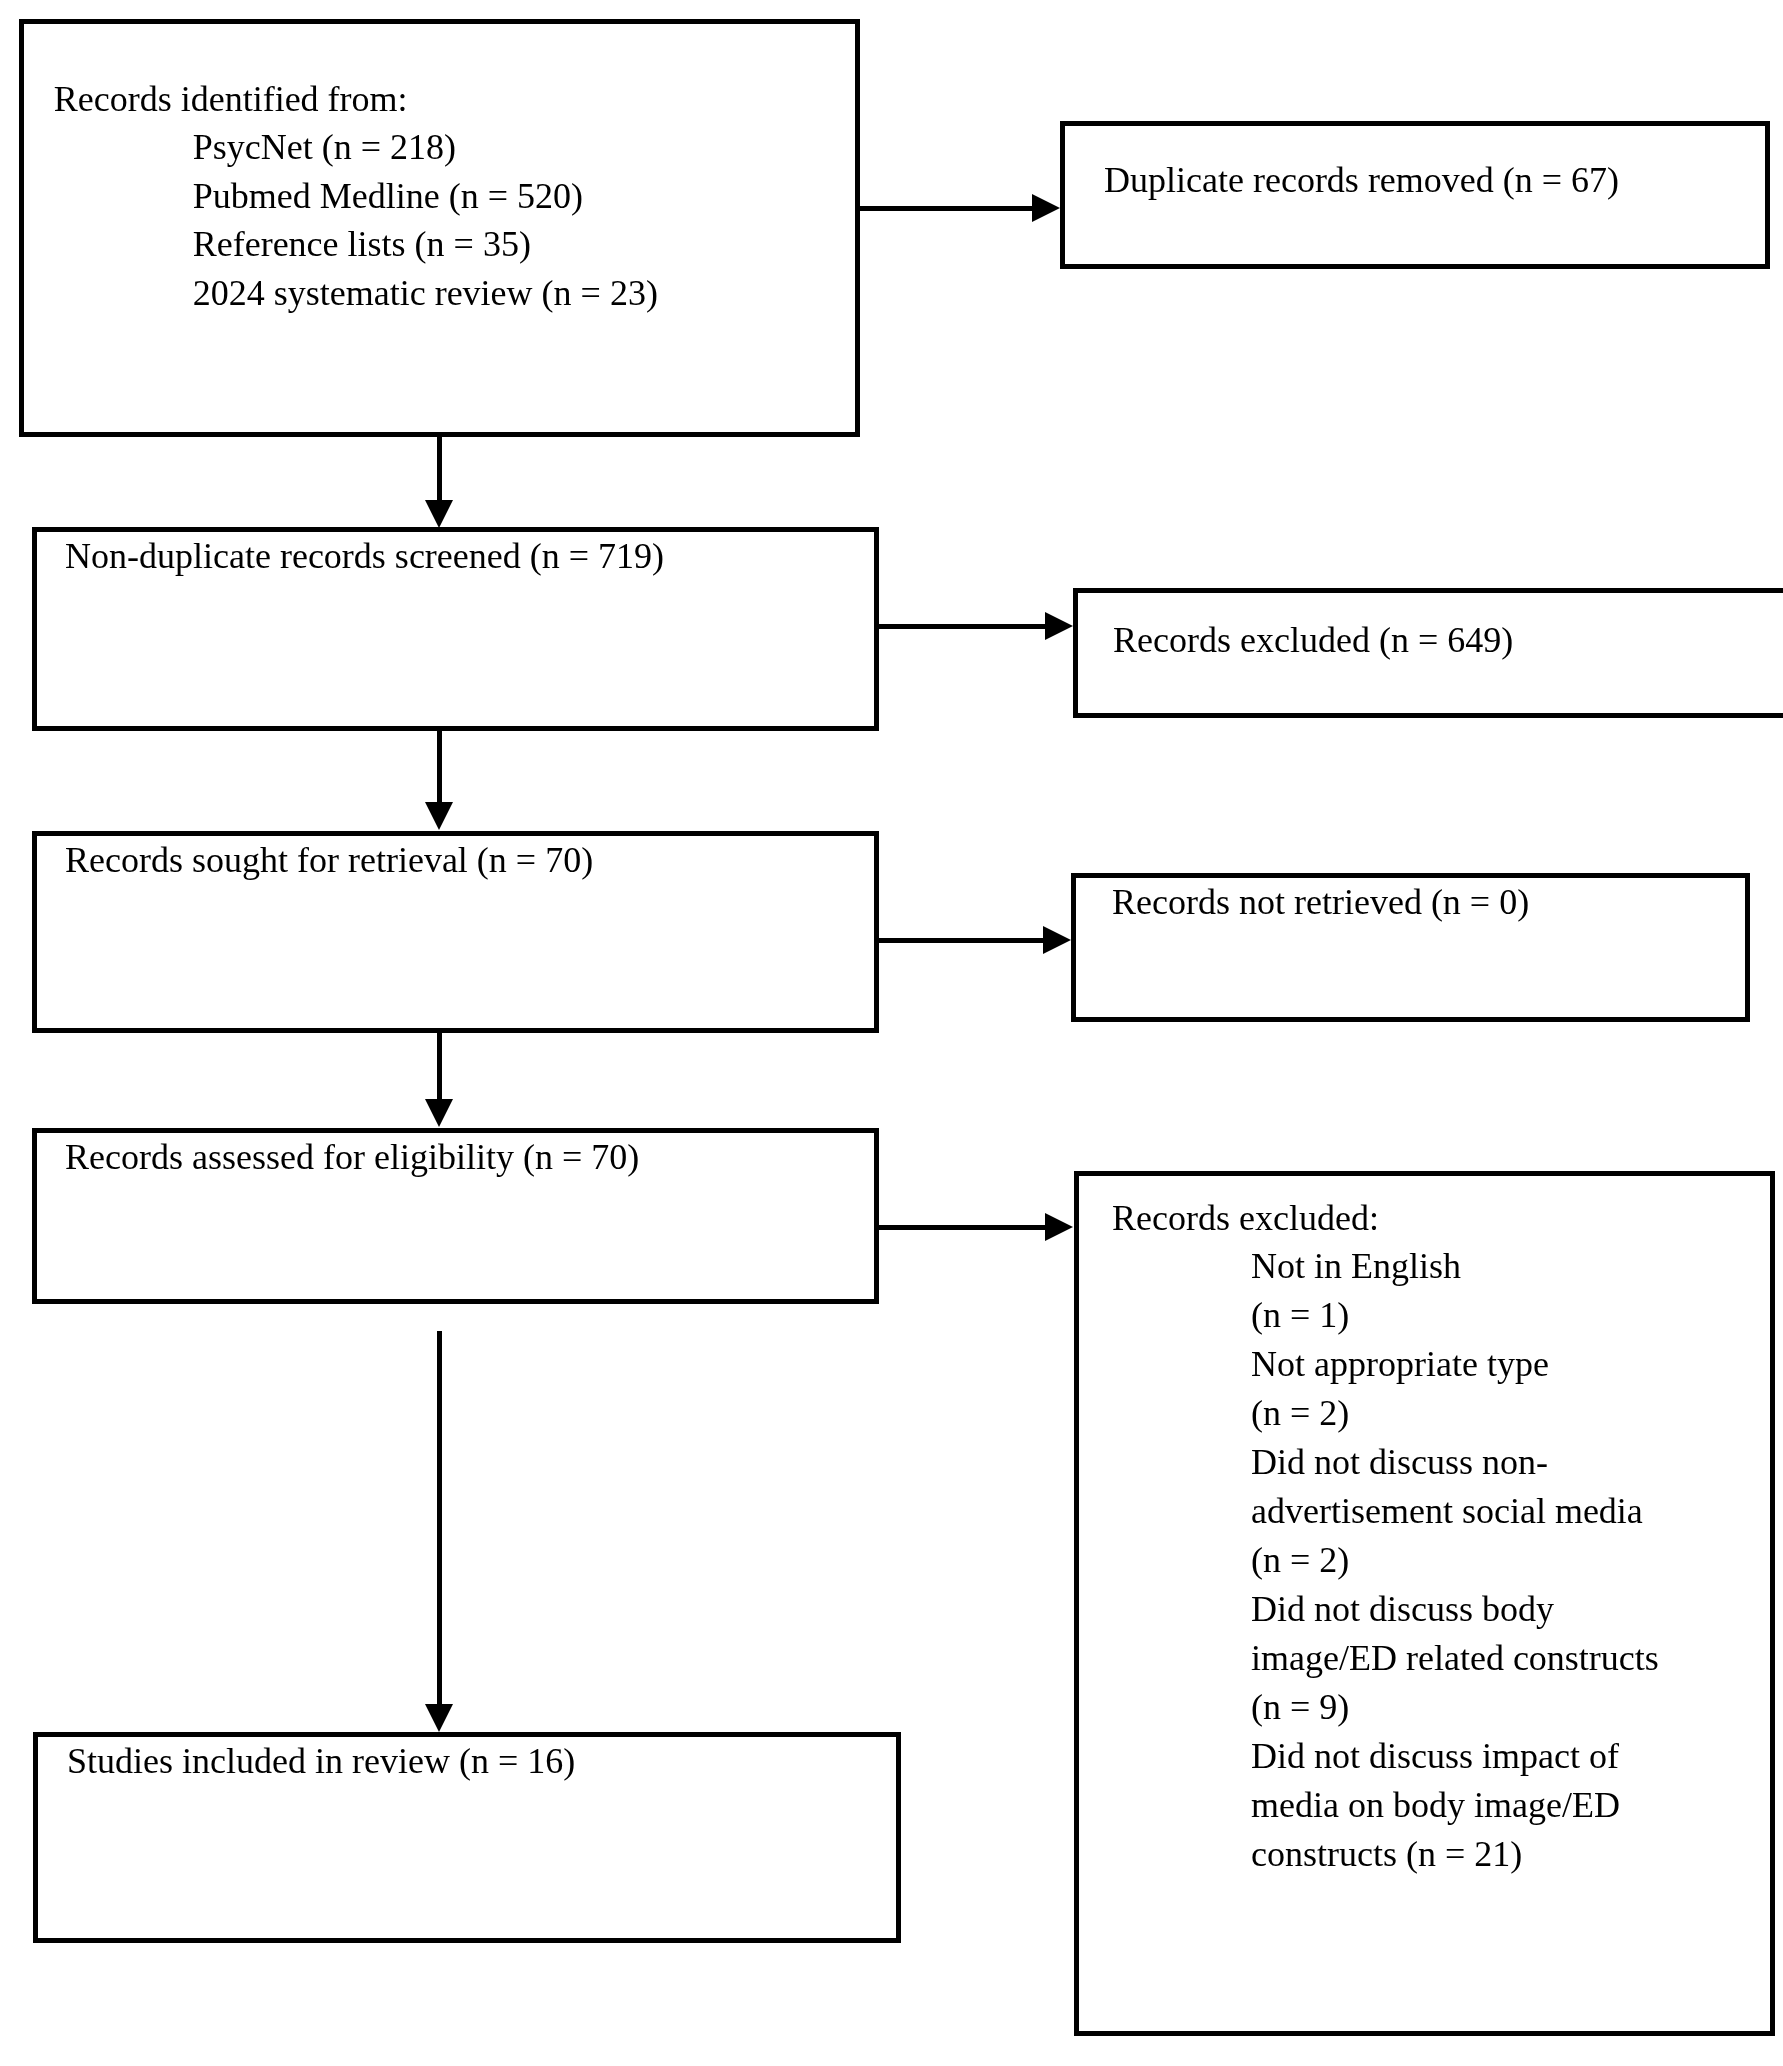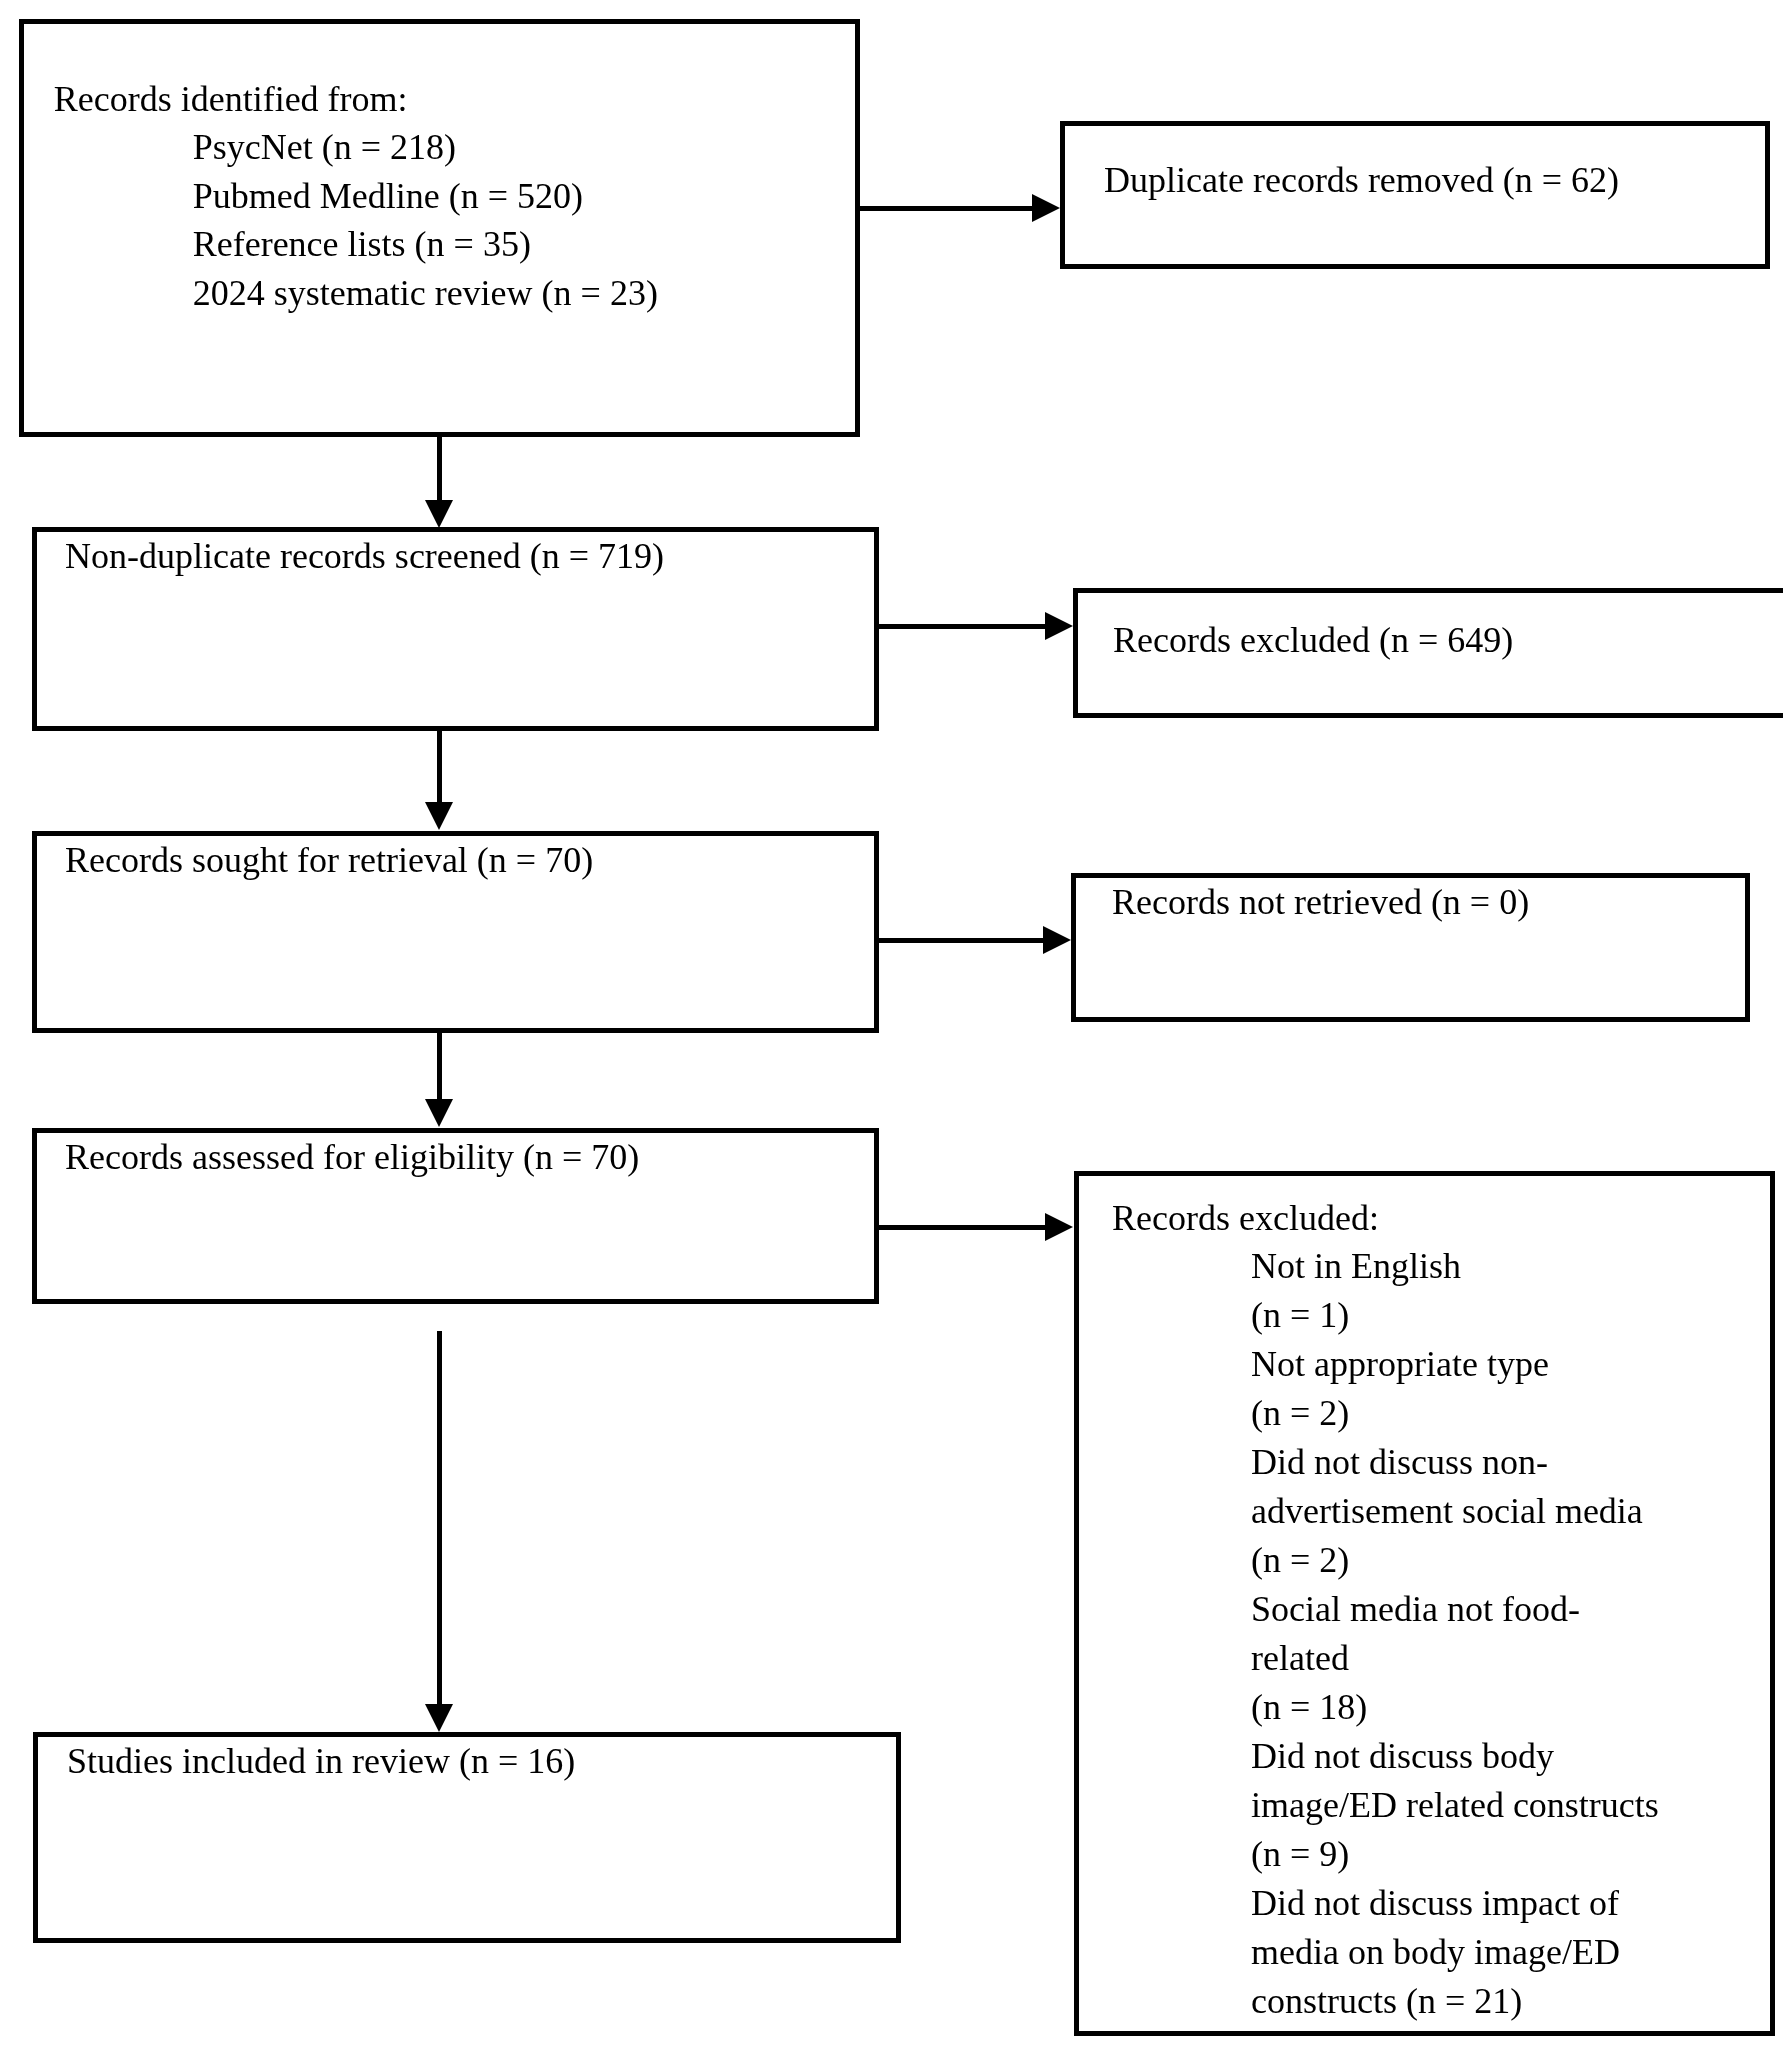--- a/index.html
+++ b/index.html
@@ -49,21 +49,21 @@
     <div>Records identified from:</div>
     <div class="indent">
       <div>PsycNet (n = 218)</div>
       <div>Pubmed Medline (n = 520)</div>
       <div>Reference lists (n = 35)</div>
       <div>2024 systematic review (n = 23)</div>
     </div>
   </div>
 
   <div class="box" style="left:1060px; top:121px; width:710px; height:148px; padding:30px 17.5px 0 39px;">
-    <div>Duplicate records removed (n = 62)</div>
+    <div>Duplicate records removed (n = 67)</div>
   </div>
 
   <div class="box vcenter" style="left:32px; top:527px; width:847px; height:204px; padding-left:28px;">
     <div>Non-duplicate records screened (n = 719)</div>
   </div>
 
   <div class="box" style="left:1073px; top:588px; width:786px; height:130px; padding:23.4px 17.5px 0 35px;">
     <div>Records excluded (n = 649)</div>
   </div>
 
@@ -82,23 +82,20 @@
   <div class="box reasons-box" style="left:1074px; top:1171px; width:701px; height:865px; padding:17.5px 17.5px 0 33px;">
     <div>Records excluded:</div>
     <div class="indent">
       <div class="prewrap">Not in English
 (n = 1)</div>
       <div class="prewrap">Not appropriate type
 (n = 2)</div>
       <div class="prewrap">Did not discuss non-
 advertisement social media
  (n = 2)</div>
-      <div class="prewrap">Social media not food-
-related
-(n = 18)</div>
       <div class="prewrap">Did not discuss body
 image/ED related constructs
 (n = 9)</div>
       <div class="prewrap">Did not discuss impact of
 media on body image/ED
 constructs (n = 21)</div>
     </div>
   </div>
 
   <div class="box vcenter" style="left:33px; top:1732px; width:868px; height:211px; padding-left:29px;">

